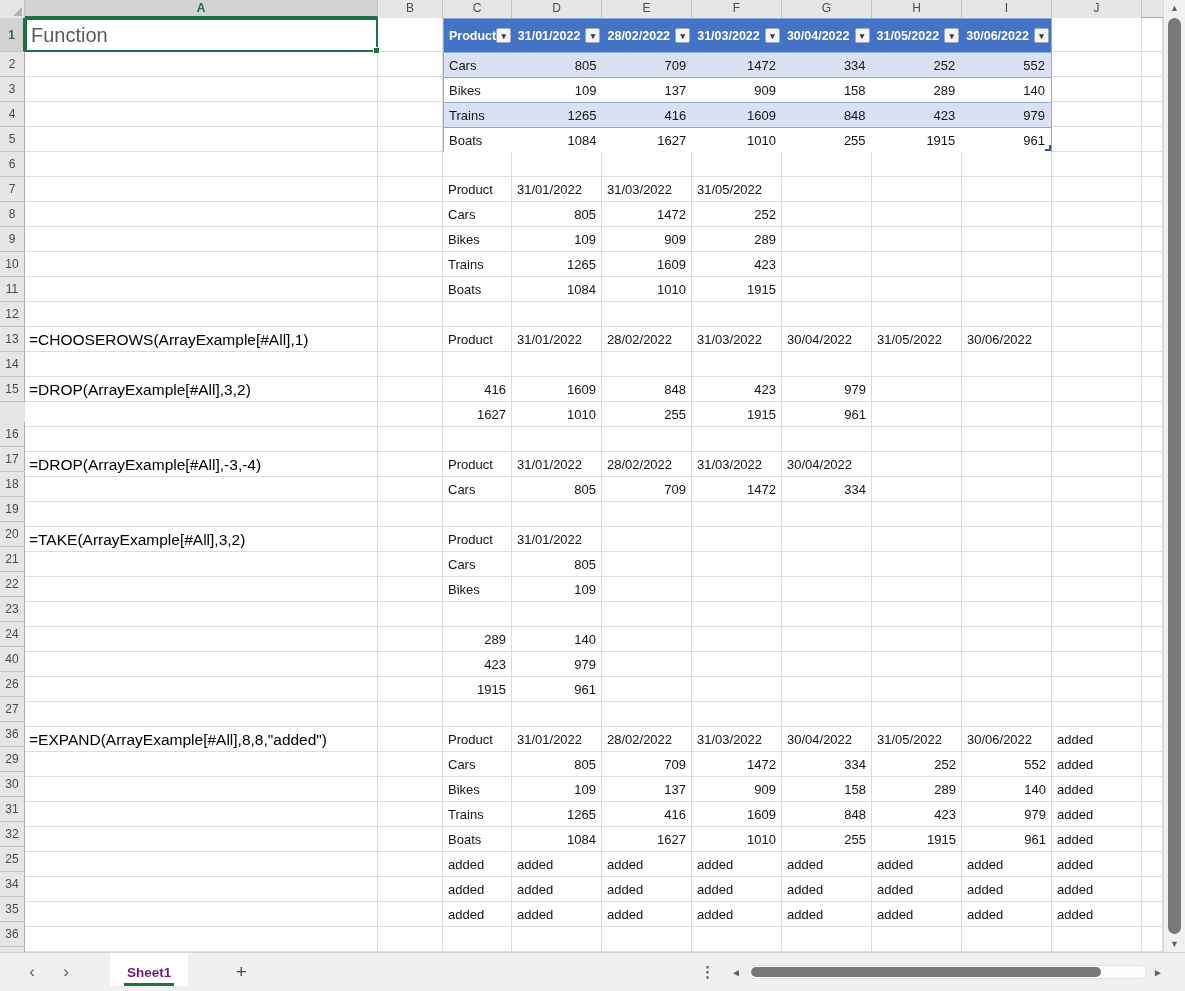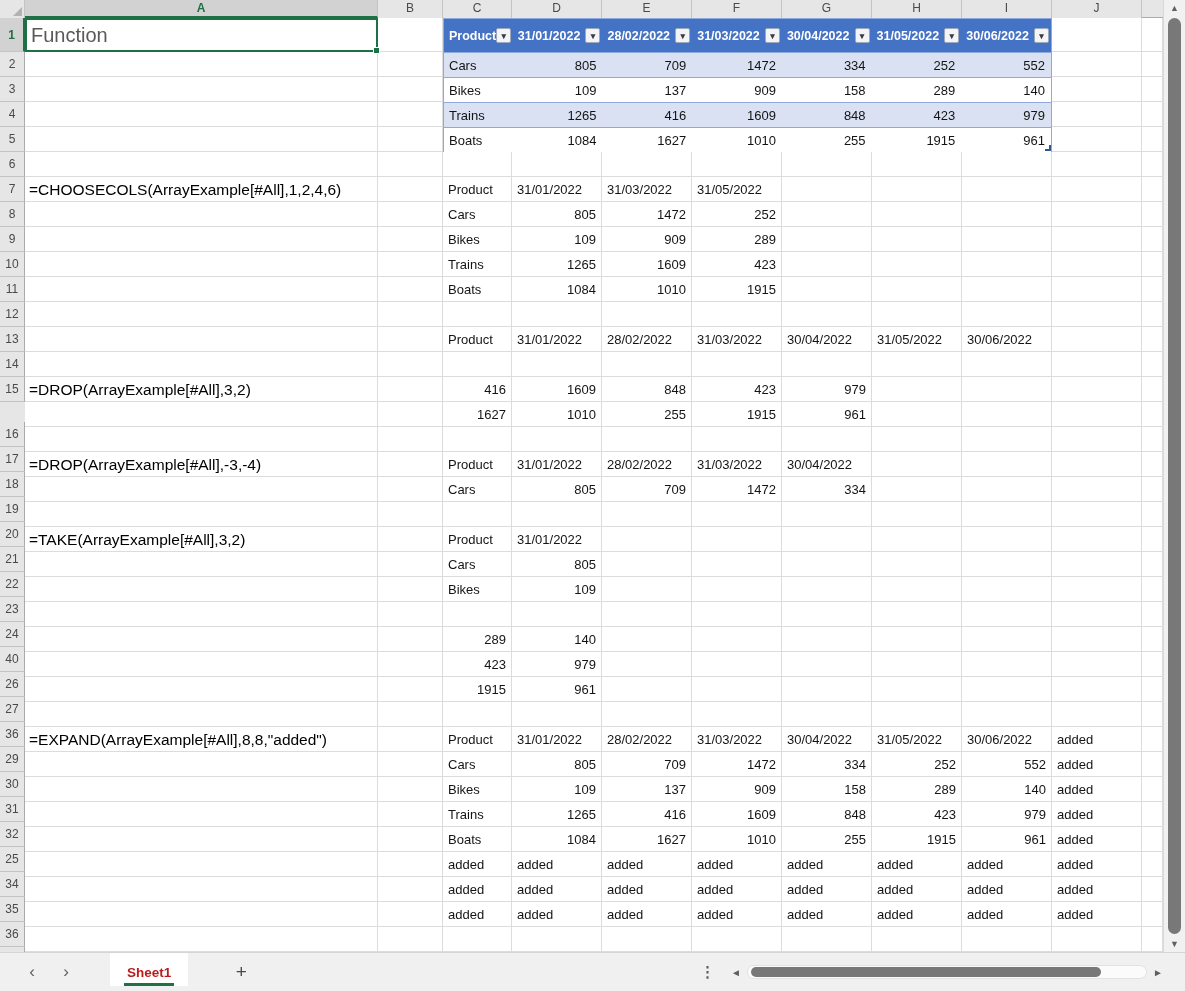--- a/index.html
+++ b/index.html
@@ -78,21 +78,21 @@
   .vthumb{flex:1;width:13px;margin:2px 0;background:var(--scrollbar-thumb);border-radius:7px}
 
   
   .bottombar{position:absolute;left:0;top:952px;width:1185px;height:39px;background:#F0F0F0;
     border-top:1px solid #D5D5D5;display:flex;align-items:center;z-index:6}
   .tabnav{width:28px;height:28px;margin-left:6px;display:flex;align-items:center;justify-content:center;
     color:#5F5F5F;font-size:17px}
   .tabnav:first-child{margin-left:18px}
   .sheettab{margin-left:30px;height:33px;align-self:flex-start;background:#fff;padding:0 14px;
     display:flex;align-items:flex-end}
-  .sheettab span{font-weight:700;font-size:13.5px;color:#b91c1c;padding:5px 3px 3px;
+  .sheettab span{font-weight:700;font-size:13.5px;color:#701a75;padding:5px 3px 3px;
     border-bottom:3px solid var(--selection-green)}
   .addsheet{margin-left:40px;width:26px;height:26px;display:flex;align-items:center;justify-content:center;
     color:#4A4A4A;font-size:19px;font-weight:400}
   .dots{margin-left:auto;margin-right:14px;color:#5F5F5F;font-size:15px;font-weight:700}
   .hscroll{width:436px;margin-right:20px;height:16px;display:flex;align-items:center}
   .harrow{width:14px;color:#5F5F5F;font-size:10px;display:flex;align-items:center;justify-content:center}
   .htrack{flex:1;height:14px;margin:0 4px;background:#FBFBFB;border:1px solid #E2E2E2;border-radius:7px;position:relative}
   .hthumb{position:absolute;left:3px;top:1px;height:10px;width:88%;background:var(--scrollbar-thumb);border-radius:5px}
 </style>
 </head>
@@ -199,21 +199,21 @@
       <div class="hline" style="top: 708px; width: 1138px;"></div>
       <div class="hline" style="top: 733px; width: 1138px;"></div>
       <div class="hline" style="top: 758px; width: 1138px;"></div>
       <div class="hline" style="top: 783px; width: 1138px;"></div>
       <div class="hline" style="top: 808px; width: 1138px;"></div>
       <div class="hline" style="top: 833px; width: 1138px;"></div>
       <div class="hline" style="top: 858px; width: 1138px;"></div>
       <div class="hline" style="top: 883px; width: 1138px;"></div>
       <div class="hline" style="top: 908px; width: 1138px;"></div>
       <div class="hline" style="top: 933px; width: 1138px;"></div>
-      <div class="formula" style="left: 0px; top: 159px; height: 25px;">=CHOOSECOLS(ArrayExample[#All],1,2,4,6)</div>
+      <div class="formula" style="left: 0px; top: 309px; height: 25px;">=CHOOSEROWS(ArrayExample[#All],1)</div>
       <div class="formula" style="left: 0px; top: 359px; height: 25px;">=DROP(ArrayExample[#All],3,2)</div>
       <div class="formula" style="left: 0px; top: 434px; height: 25px;">=DROP(ArrayExample[#All],-3,-4)</div>
       <div class="formula" style="left: 0px; top: 509px; height: 25px;">=TAKE(ArrayExample[#All],3,2)</div>
       <div class="formula" style="left: 0px; top: 709px; height: 25px;">=EXPAND(ArrayExample[#All],8,8,"added")</div>
       <div class="cell txt" style="left: 418px; top: 159px; width: 69px; height: 25px;">Product</div>
       <div class="cell txt" style="left: 487px; top: 159px; width: 90px; height: 25px;">31/01/2022</div>
       <div class="cell txt" style="left: 577px; top: 159px; width: 90px; height: 25px;">31/03/2022</div>
       <div class="cell txt" style="left: 667px; top: 159px; width: 90px; height: 25px;">31/05/2022</div>
       <div class="cell txt" style="left: 418px; top: 184px; width: 69px; height: 25px;">Cars</div>
       <div class="cell num" style="left: 487px; top: 184px; width: 90px; height: 25px;">805</div>

